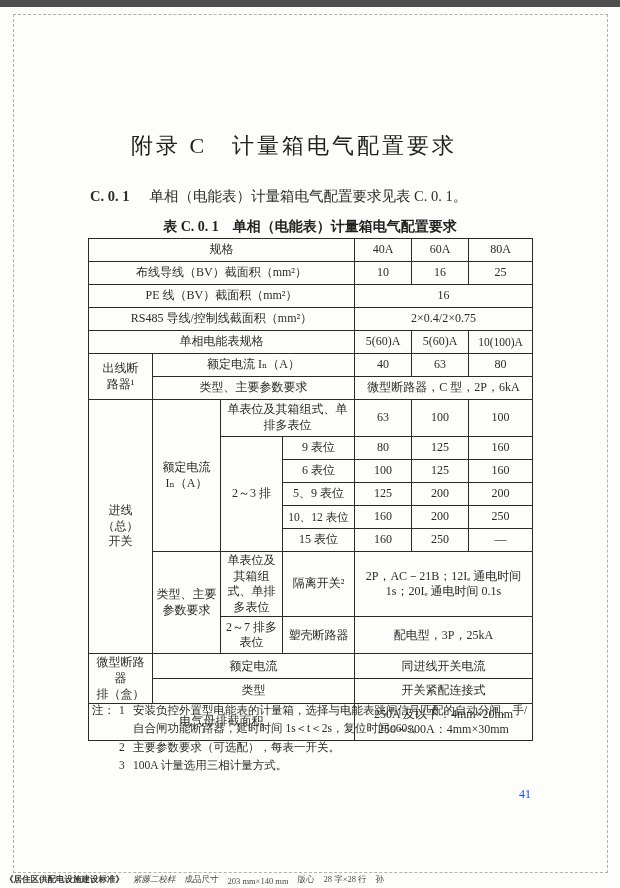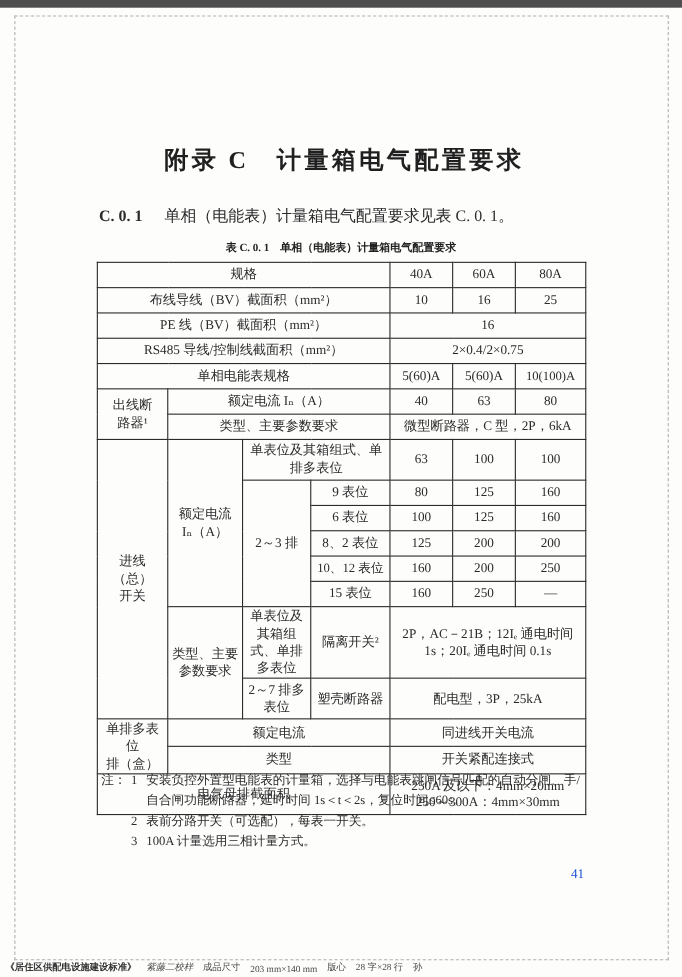--- a/index.html
+++ b/index.html
@@ -9,30 +9,30 @@
     font-family:"Liberation Serif","DejaVu Serif",serif;
     color:#2b2b2b;overflow:hidden;
   }
   .top-bar{position:absolute;left:0;top:0;width:620px;height:7px;background:#4e4e4e;}
   .trim-frame{
     position:absolute;left:13px;top:14px;width:593px;height:857px;
     border:1px dashed #b0b0b0;pointer-events:none;
   }
   .appendix-title{
     position:absolute;left:0;top:131px;width:588px;
-    text-align:center;font-size:22px;font-weight:bold;letter-spacing:3px;color:#1f1f1f;padding-left:19px;
+    text-align:center;font-size:22px;font-weight:normal;letter-spacing:3px;color:#1f1f1f;
   }
   .clause-line{
     position:absolute;left:90px;top:187px;width:445px;
     font-size:14.5px;color:#2b2b2b;
   }
   .clause-no{font-weight:bold;margin-right:20px;}
   .table-caption{
     position:absolute;left:0;top:218px;width:620px;text-align:center;
-    font-size:10px;font-weight:bold;color:#222;
+    font-size:14px;font-weight:bold;color:#222;
   }
   table.cfg{
     position:absolute;left:88px;top:238px;width:444px;
     border-collapse:collapse;table-layout:fixed;
     font-size:12px;color:#2b2b2b;
   }
   table.cfg td{
     border:1px solid #2a2a2a;text-align:center;vertical-align:middle;
     padding:1px 2px;line-height:1.3;overflow:hidden;
   }
@@ -142,21 +142,21 @@
     <td>125</td>
     <td>160</td>
   </tr>
   <tr class="r1">
     <td>6 表位</td>
     <td>100</td>
     <td>125</td>
     <td>160</td>
   </tr>
   <tr class="r1">
-    <td>8、2 表位</td>
+    <td>5、9 表位</td>
     <td>125</td>
     <td>200</td>
     <td>200</td>
   </tr>
   <tr class="r1">
     <td class="tight">10、12 表位</td>
     <td>160</td>
     <td>200</td>
     <td>250</td>
   </tr>
@@ -171,21 +171,21 @@
     <td>单表位及其箱组式、单排多表位</td>
     <td>隔离开关²</td>
     <td colspan="3" class="left">2P，AC－21B；12Iₑ 通电时间 1s；20Iₑ 通电时间 0.1s</td>
   </tr>
   <tr class="r2">
     <td>2～7 排多表位</td>
     <td>塑壳断路器</td>
     <td colspan="3">配电型，3P，25kA</td>
   </tr>
   <tr class="r1">
-    <td rowspan="2" class="pre">单排多表位
+    <td rowspan="2" class="pre">微型断路器
 排（盒）</td>
     <td colspan="3">额定电流</td>
     <td colspan="3">同进线开关电流</td>
   </tr>
   <tr class="r1">
     <td colspan="3">类型</td>
     <td colspan="3">开关紧配连接式</td>
   </tr>
   <tr class="r2">
     <td colspan="4">电气母排截面积</td>
@@ -197,21 +197,21 @@
 
 <div class="notes">
   <div class="note-row">
     <span class="note-label">注：</span>
     <span class="note-no">1</span>
     <div class="note-text">安装负控外置型电能表的计量箱，选择与电能表跳闸信号匹配的自动分闸、手/自合闸功能断路器，延时时间 1s＜t＜2s，复位时间≤60s。</div>
   </div>
   <div class="note-row">
     <span class="note-label"></span>
     <span class="note-no">2</span>
-    <div class="note-text">表前分路开关（可选配），每表一开关。</div>
+    <div class="note-text">主要参数要求（可选配），每表一开关。</div>
   </div>
   <div class="note-row">
     <span class="note-label"></span>
     <span class="note-no">3</span>
     <div class="note-text">100A 计量选用三相计量方式。</div>
   </div>
 </div>
 
 <div class="page-number">41</div>
 

